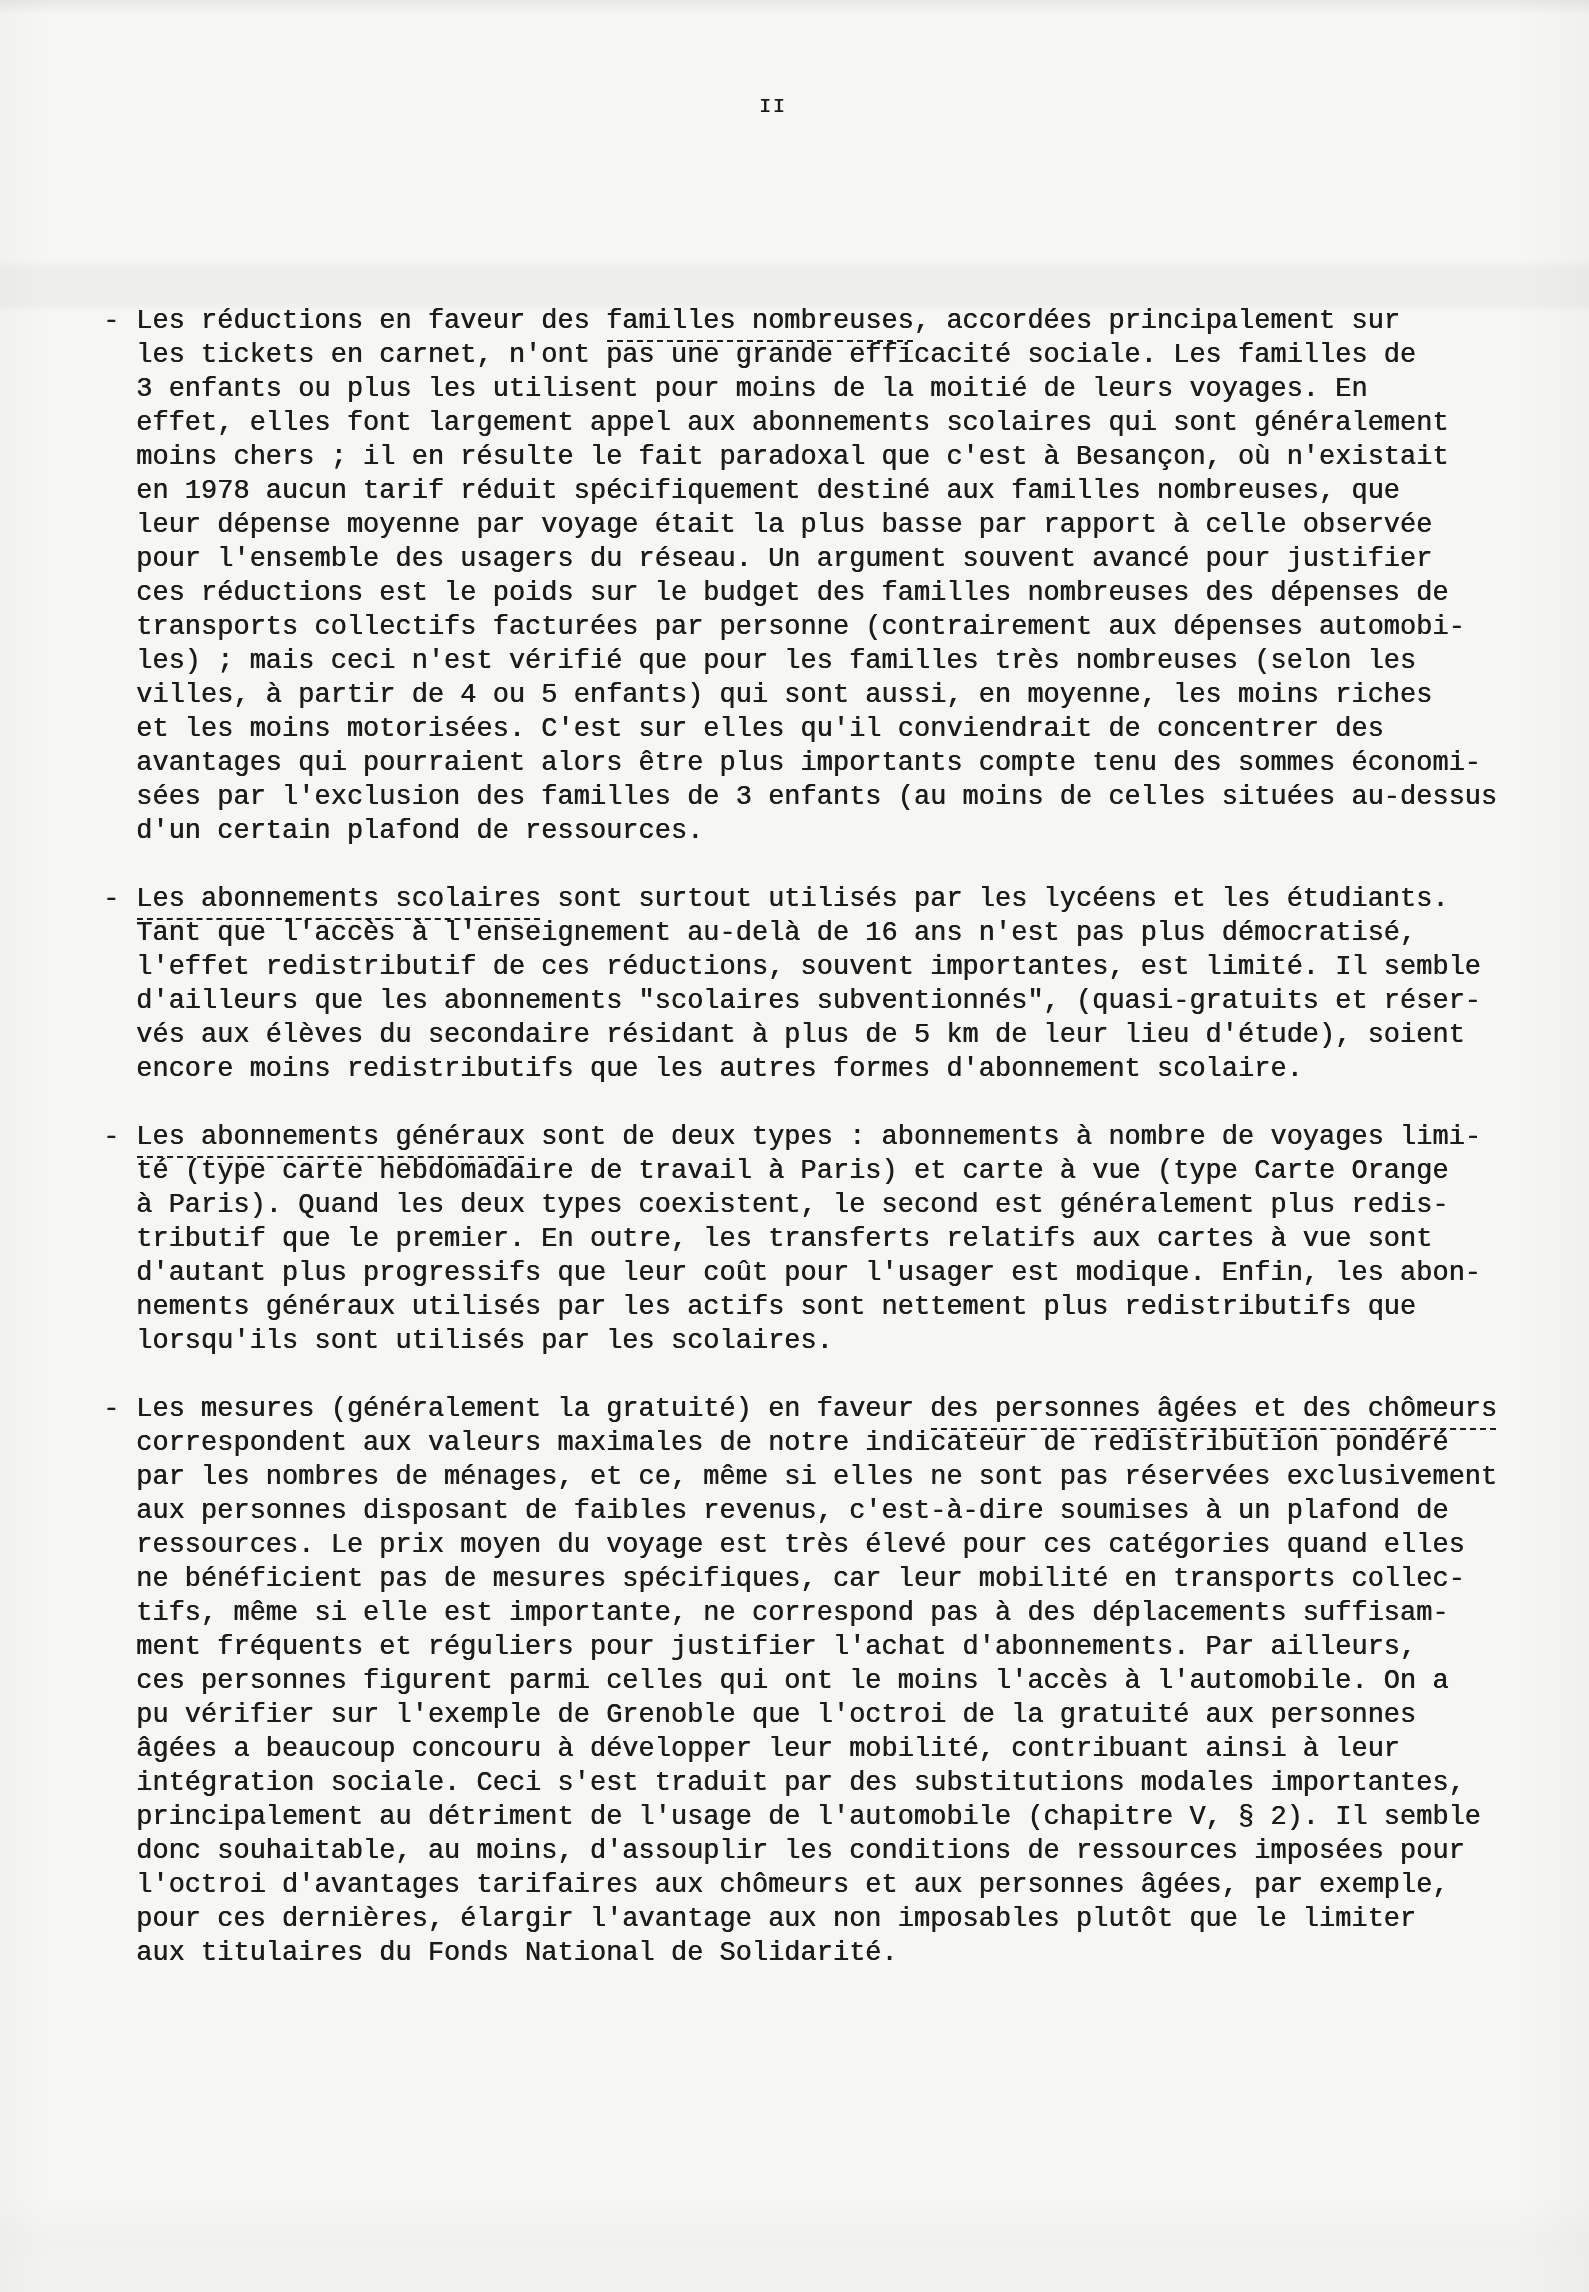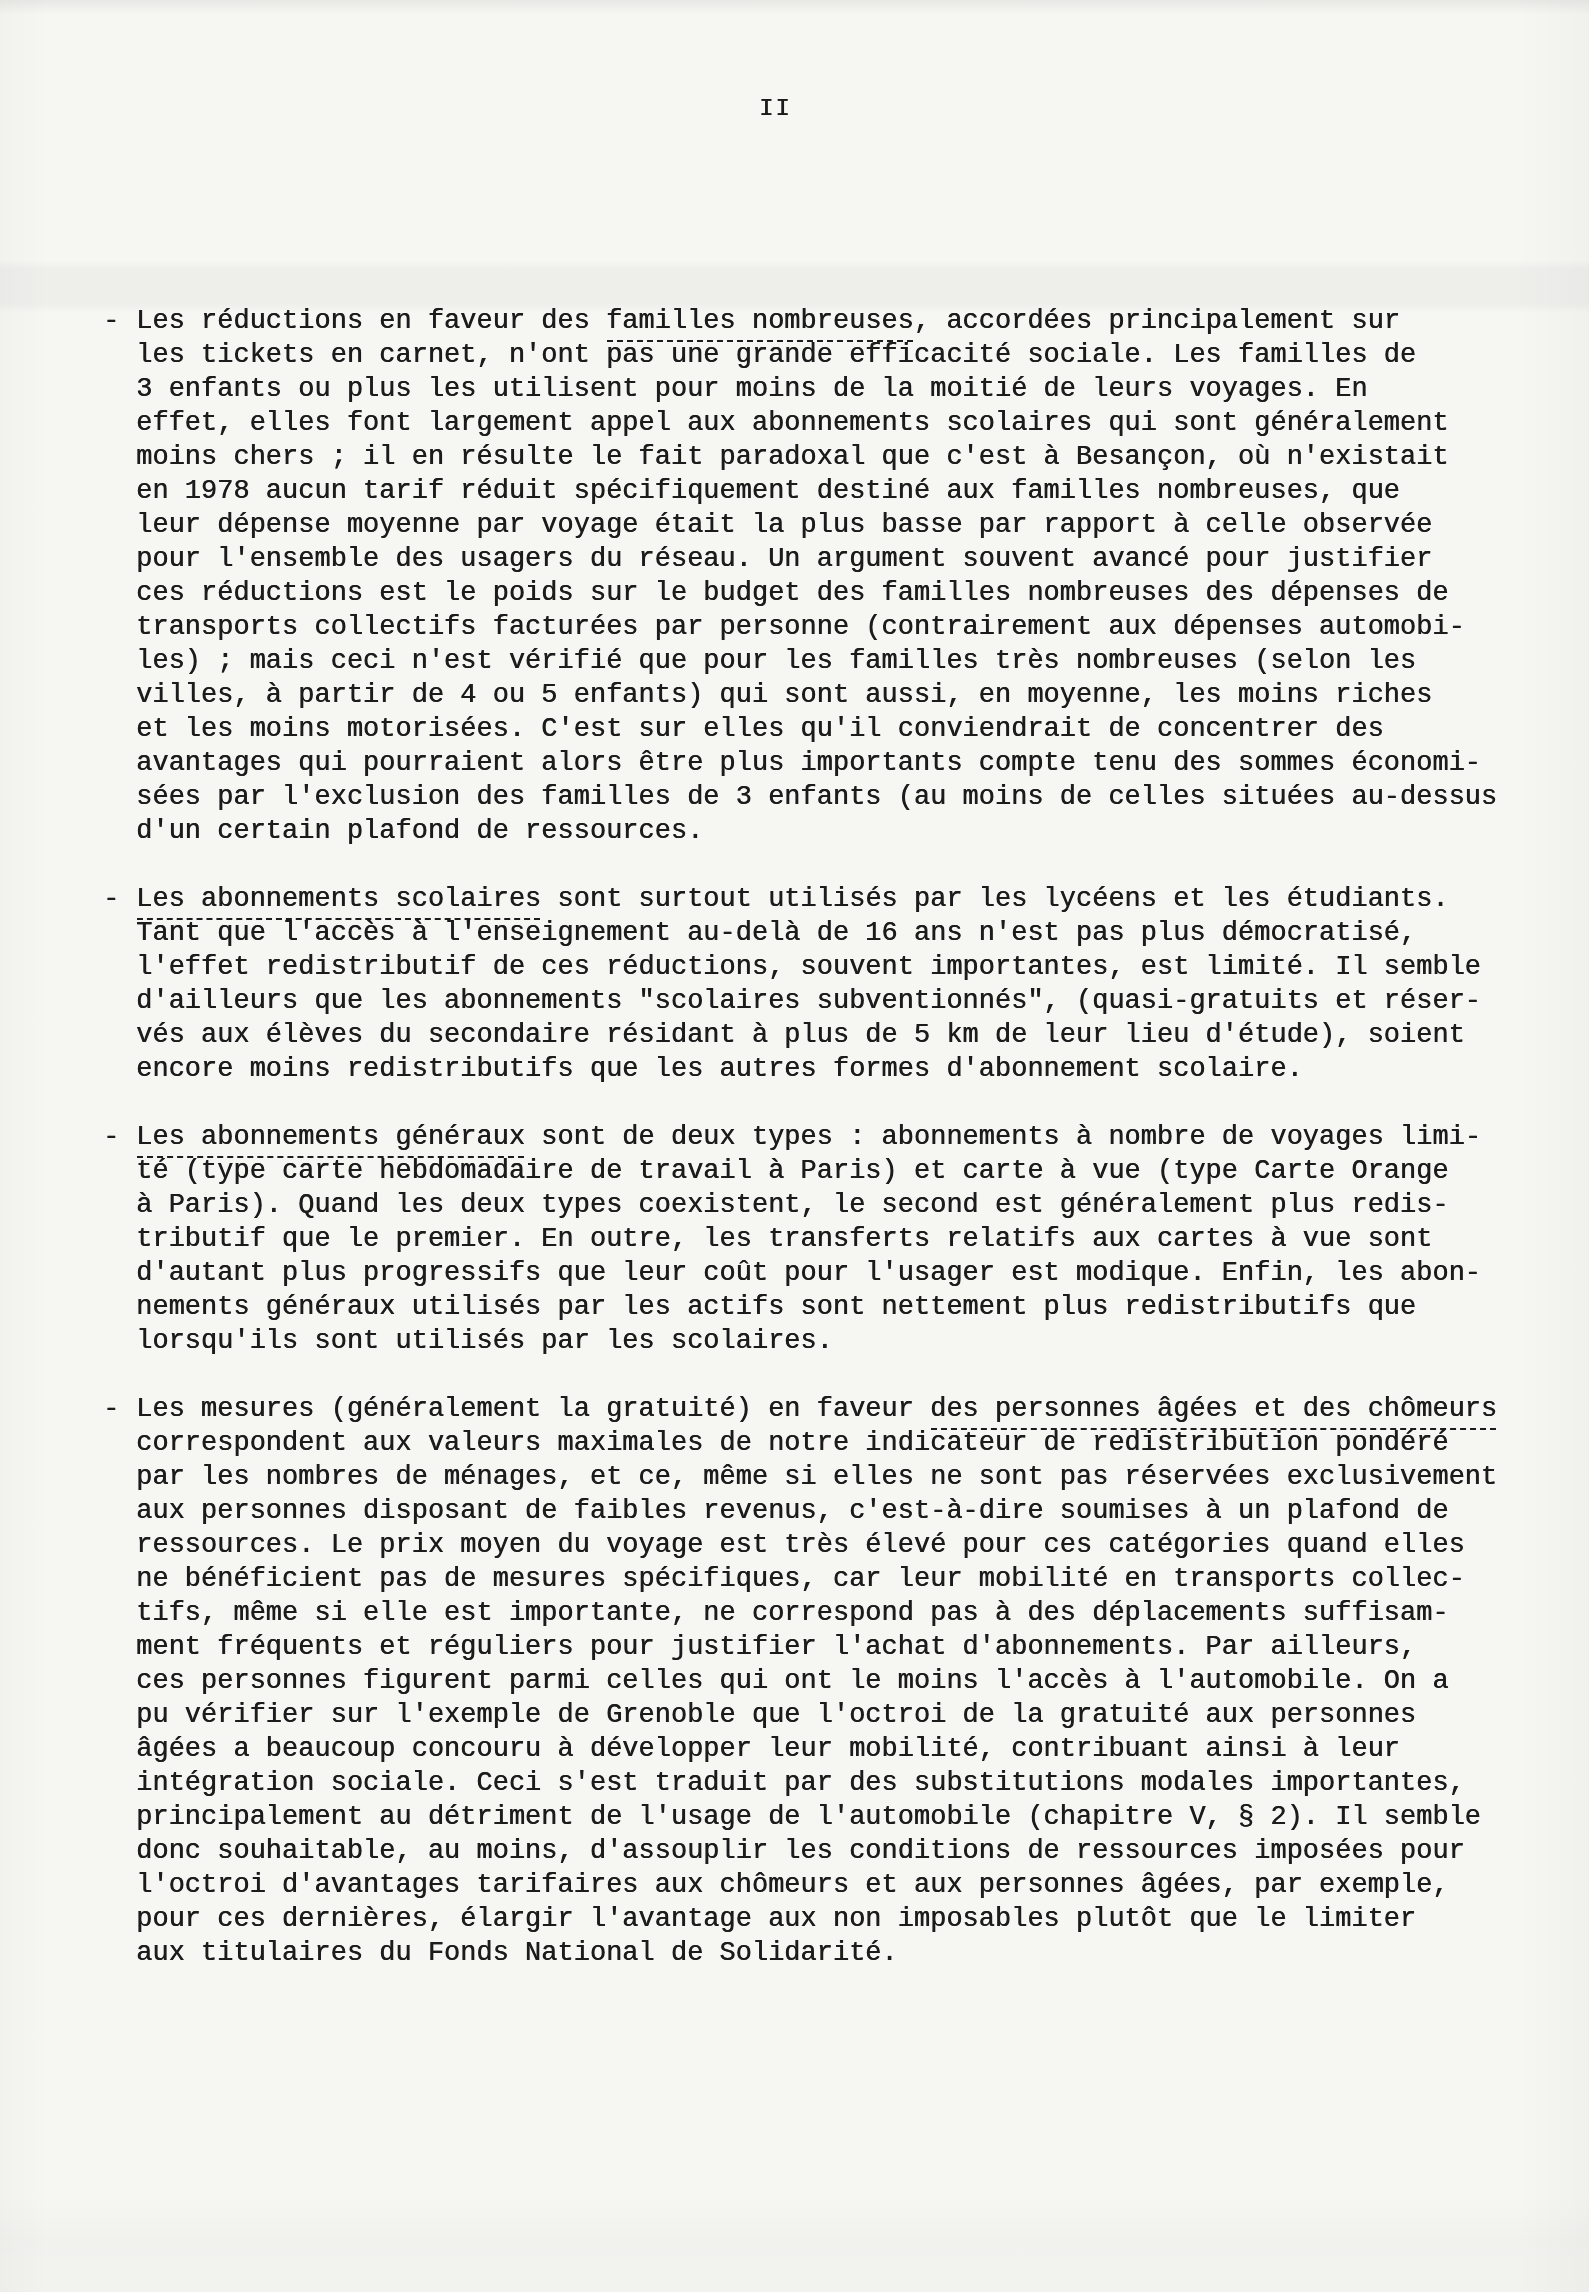--- a/index.html
+++ b/index.html
@@ -22,21 +22,21 @@
     background:
       linear-gradient(180deg, rgba(0,0,0,0.06), rgba(0,0,0,0.0) 14.3px),
       linear-gradient(180deg, transparent 260px, rgba(0,0,0,0.03) 269px, rgba(0,0,0,0.03) 304px, transparent 313px),
       linear-gradient(180deg, transparent 2194px, rgba(0,0,0,0.02) 2239px, rgba(0,0,0,0.015) 2293px),
       linear-gradient(90deg, rgba(0,0,0,0.02), transparent 49px, transparent 1514px, rgba(0,0,0,0.025));
     pointer-events: none;
   }
   .page-number {
     position: absolute;
     top: 95px; left: 759px;
-    font-size: 24px;
+    font-size: 20px;
     letter-spacing: 1.8px;
     text-shadow: 0.5px 0 0 currentColor;
   }
   .doc-body {
     position: absolute;
     top: 304px; left: 0; right: 54px;
     font-size: 27px;
     line-height: 34px;
     text-shadow: 0.5px 0 0 currentColor;
     white-space: pre;

